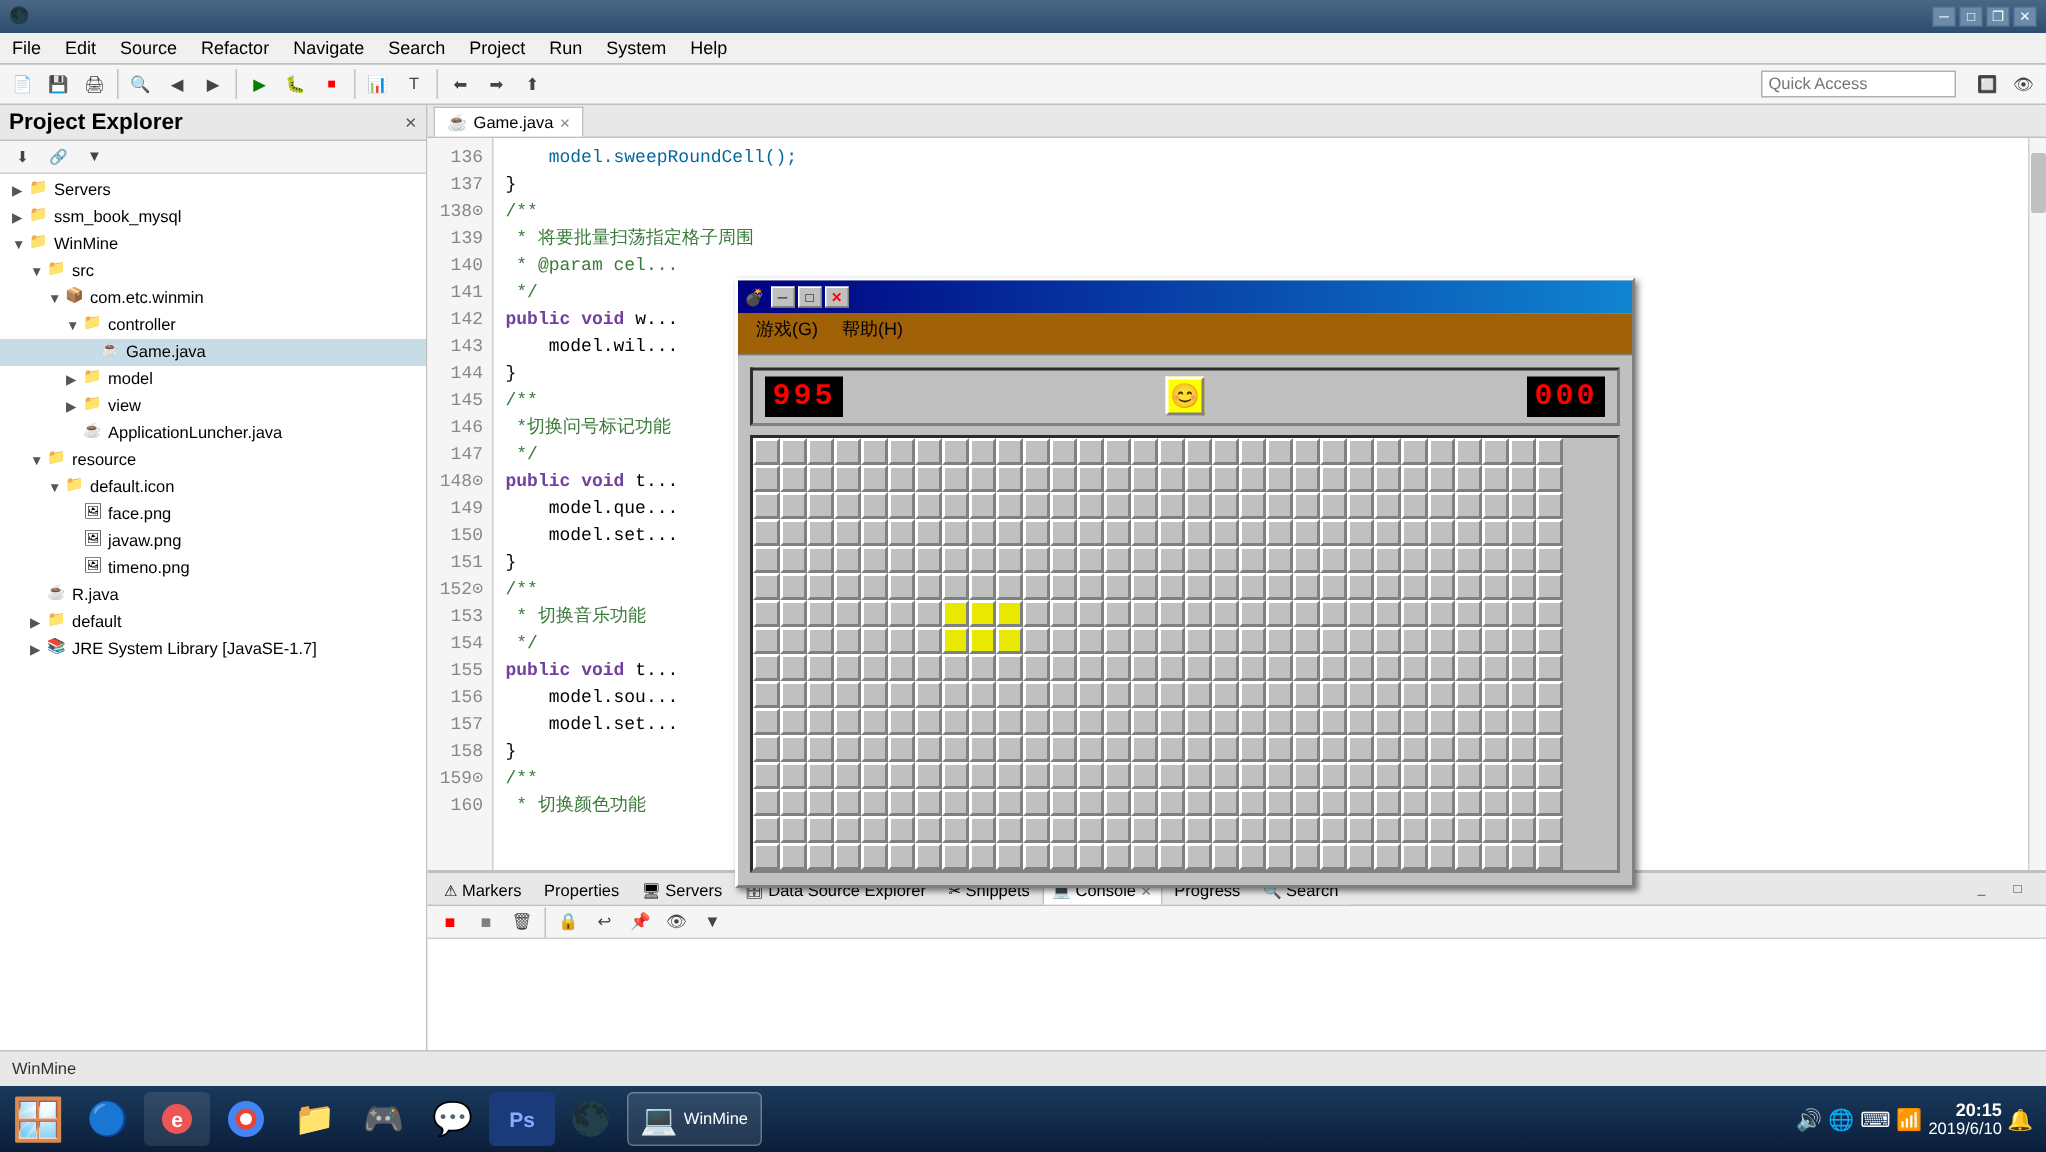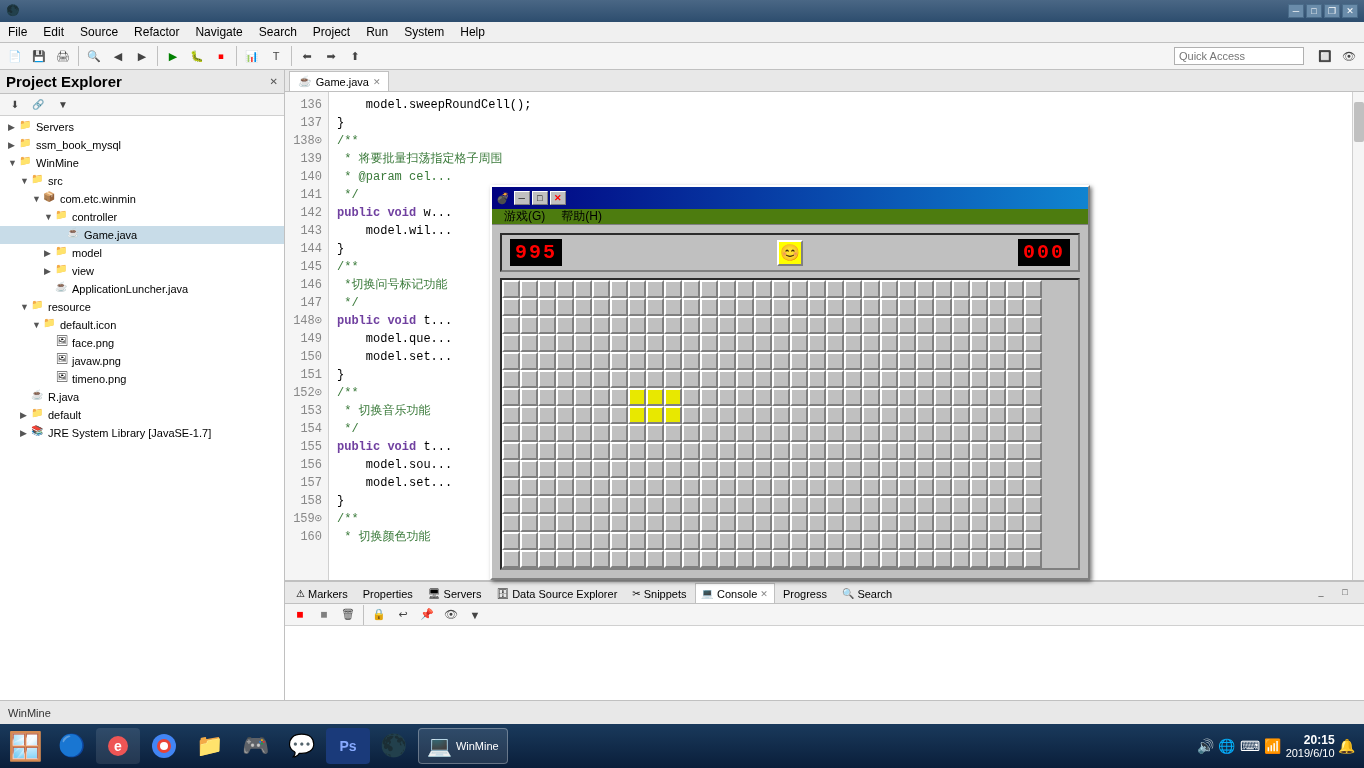--- a/index.html
+++ b/index.html
@@ -196,21 +196,21 @@
       padding: 4px 8px;
       font-family: 'Courier New', monospace;
       font-size: 12px;
       line-height: 18px;
       overflow: auto;
       flex: 1;
       white-space: pre;
     }
     .kw { color: #7040a0; font-weight: bold; }
     .comment { color: #3a7a3a; }
-    .method { color: #000000; }
+    .method { color: #0369a1; }
 
     
     #editor-scrollbar {
       width: 12px;
       background: #f5f5f5;
       border-left: 1px solid #d0d0d0;
       position: relative;
     }
     #editor-scrollbar-thumb {
       width: 10px;
@@ -359,42 +359,41 @@
     #ms-titlebar .ms-ctrl-btn {
       width: 16px; height: 14px;
       background: #c0c0c0;
       border: 1px solid #ffffff;
       border-bottom-color: #808080;
       border-right-color: #808080;
       display: flex; align-items: center; justify-content: center;
       font-size: 9px; cursor: pointer; color: black; font-weight: bold;
     }
     #ms-menubar {
-      background: #4d7c0f;
-      height: 16px;
-      display: flex;
-      align-items: center;
+      background: #a16207;
+      height: 28px;
+      display: flex;
+      align-items: flex-start;
       border-bottom: 1px solid #808080;
       padding: 0 4px;
     }
     #ms-menubar .ms-menu-item {
       padding: 2px 8px;
       font-size: 12px;
       cursor: pointer;
     }
     #ms-body {
       background: #c0c0c0;
       padding: 8px;
     }
     #ms-top {
       background: #c0c0c0;
       border: 2px inset #808080;
       padding: 4px 8px;
       display: flex;
-      align-items: center;
       justify-content: space-between;
       margin-bottom: 6px;
     }
     .ms-counter {
       background: #000;
       color: #ff0000;
       font-family: 'Courier New', monospace;
       font-size: 20px;
       font-weight: bold;
       padding: 2px 4px;

